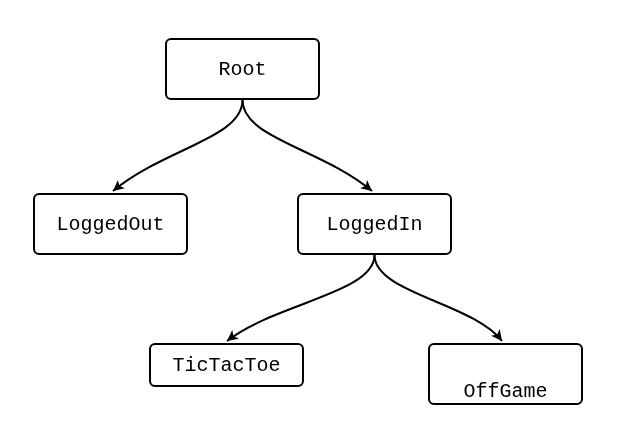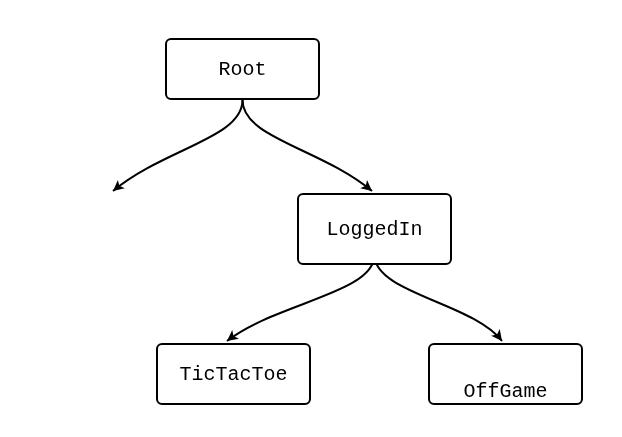--- a/index.html
+++ b/index.html
@@ -58,23 +58,26 @@
     </defs>
     <path class="edge" marker-end="url(#arrow)" d="M242.5,100 C242.5,138 165,148 113,191"></path>
     <path class="edge" marker-end="url(#arrow)" d="M242.5,100 C242.5,138 320,148 372,191"></path>
     <path class="edge" marker-end="url(#arrow)" d="M374.5,255 C374.5,293 276,303 227,341"></path>
     <path class="edge" marker-end="url(#arrow)" d="M374.5,255 C374.5,293 473,303 502,341"></path>
   </svg>
 
   <div class="node" style="left: 165px; top: 38px; width: 155px; height: 62px;">
     <span class="node-label">Root</span>
   </div>
-  <div class="node" style="left: 297px; top: 193px; width: 155px; height: 72px;">
+  <div class="node" style="left: 33px; top: 193px; width: 155px; height: 62px;">
+    <span class="node-label">LoggedOut</span>
+  </div>
+  <div class="node" style="left: 297px; top: 193px; width: 155px; height: 62px;">
     <span class="node-label">LoggedIn</span>
   </div>
-  <div class="node" style="left: 156px; top: 343px; width: 155px; height: 62px;">
+  <div class="node" style="left: 149px; top: 343px; width: 155px; height: 44px;">
     <span class="node-label">TicTacToe</span>
   </div>
   <div class="node" style="left: 428px; top: 343px; width: 155px; height: 62px; align-items: flex-end;">
     <span class="node-label">OffGame</span>
   </div>
 
 </div>
 
 </body></html>

